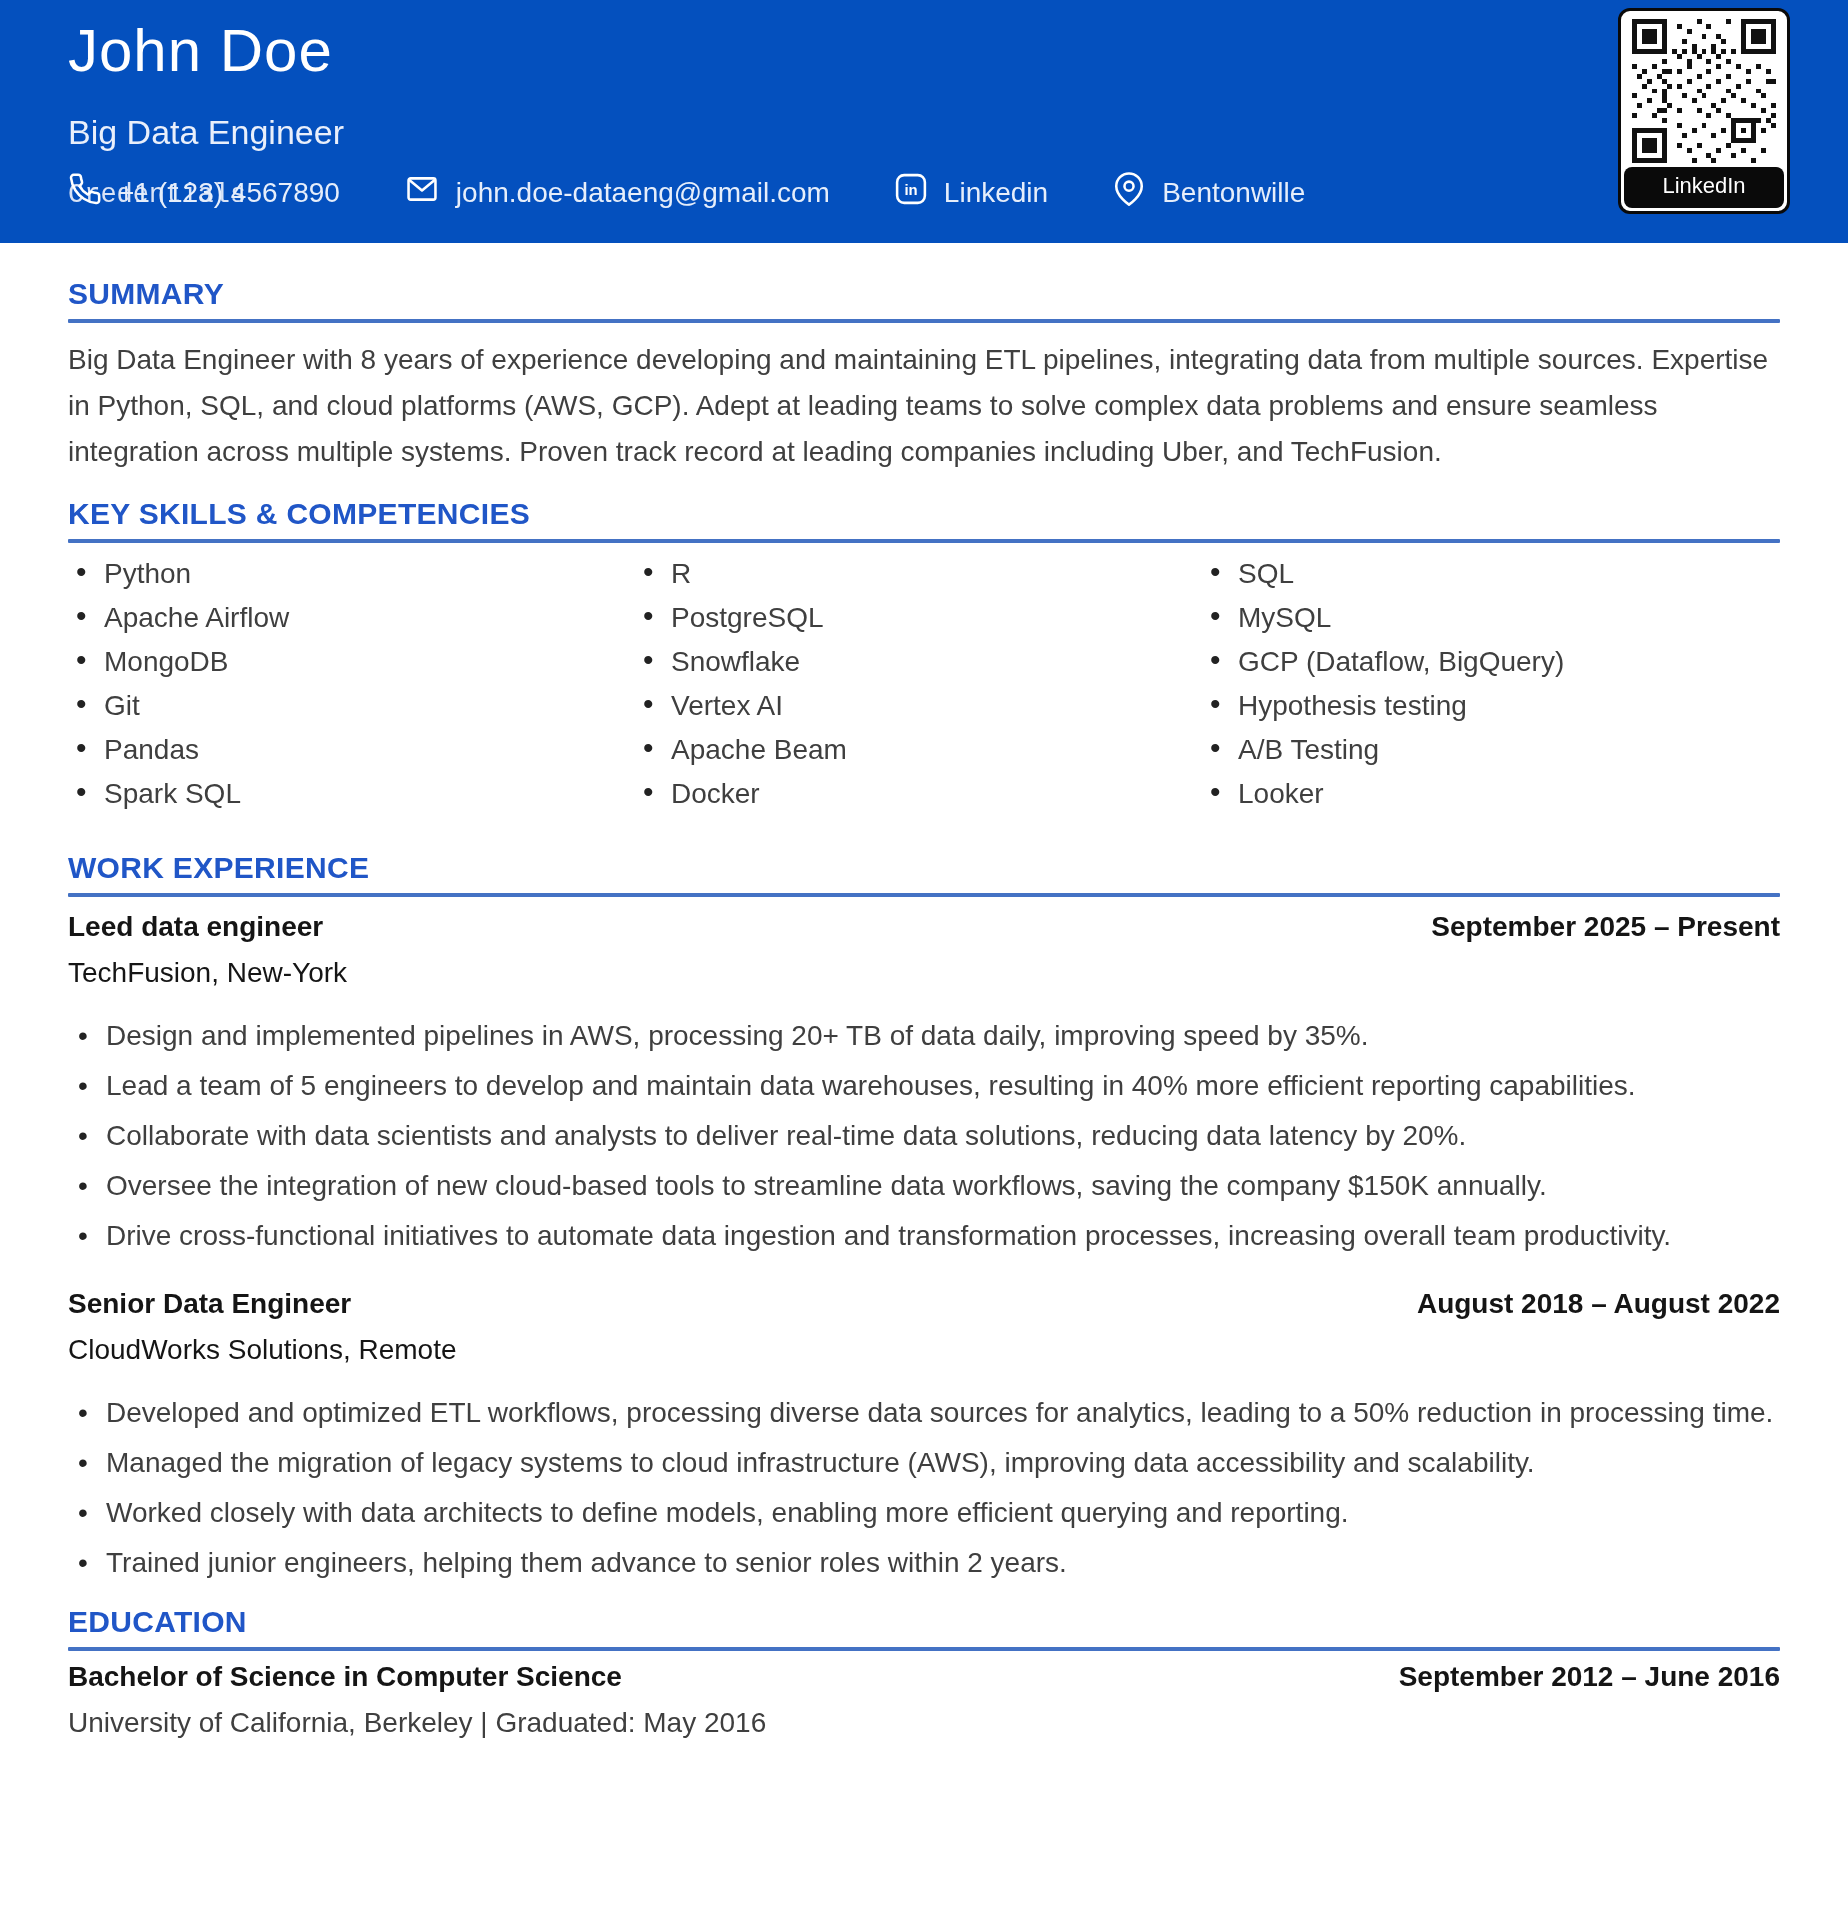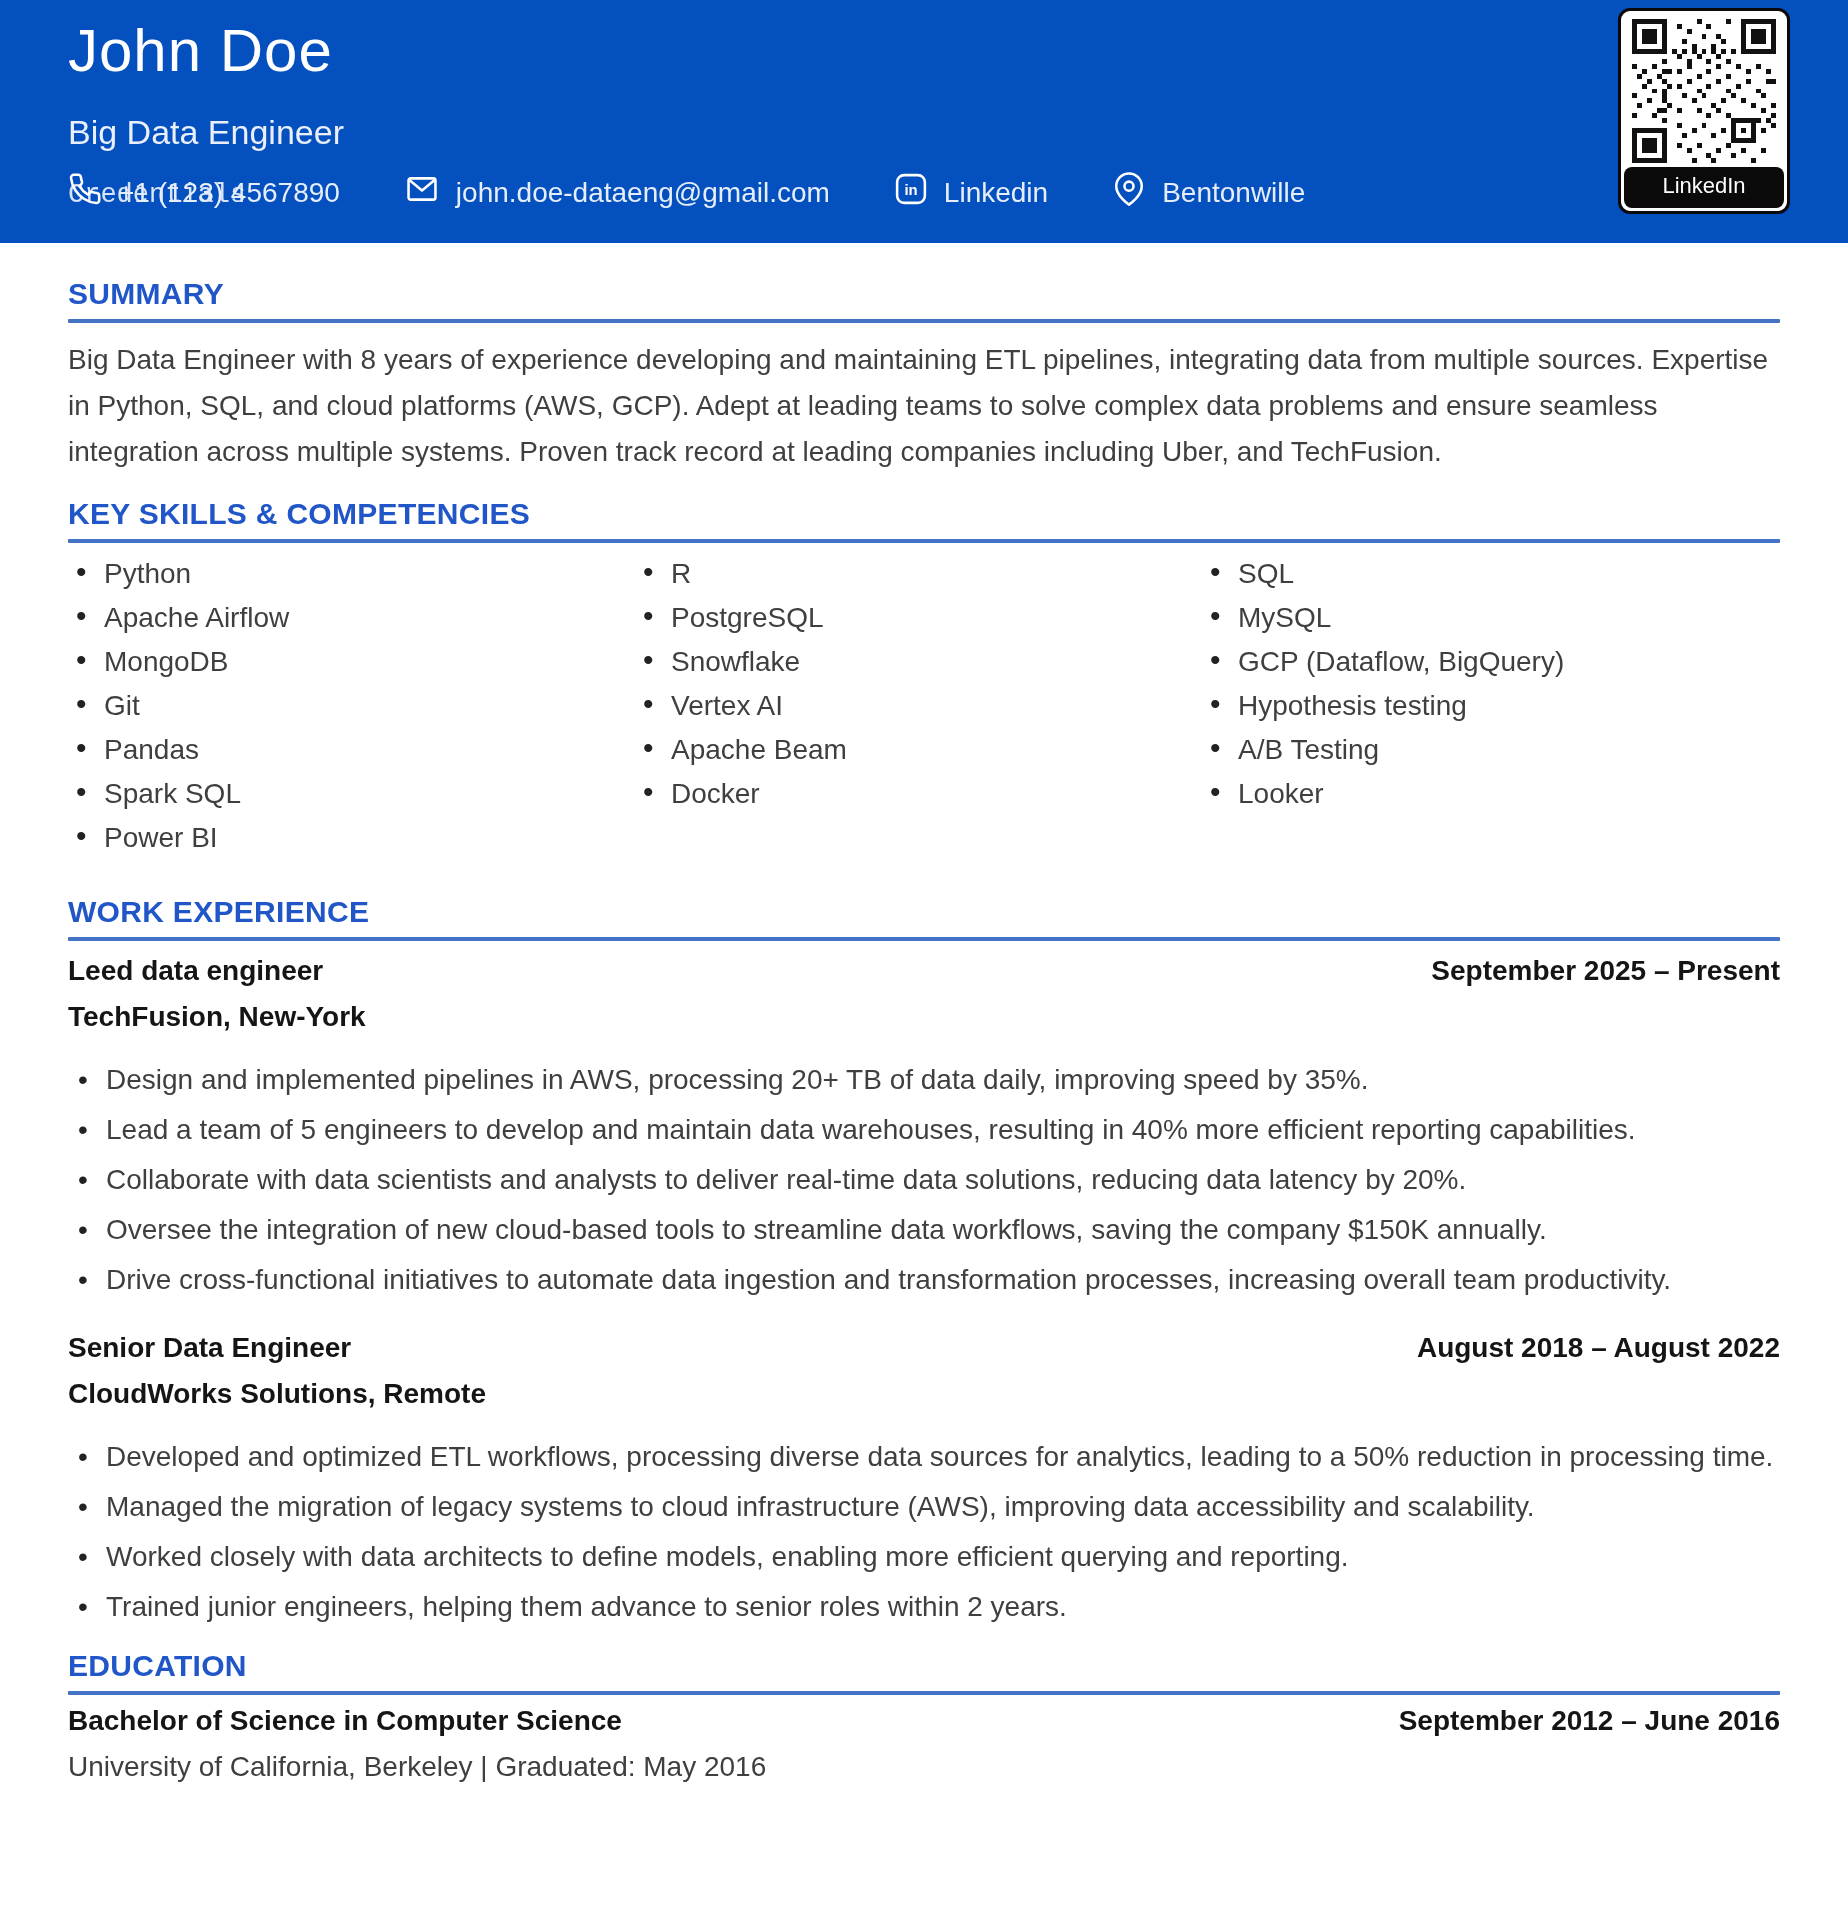--- a/index.html
+++ b/index.html
@@ -45,21 +45,21 @@
   
   .skills{display:flex;margin-top:16px;}
   .skills ul{list-style:none;margin:0;padding:0;width:567px;font-size:28px;color:#3F3F3F;}
   .skills li{position:relative;padding-left:36px;margin-bottom:15px;line-height:29px;}
   .skills li::before{content:"•";position:absolute;left:8px;top:-2px;font-size:30px;color:#222;}
   
   .job{margin-top:14px;}
   .job.second{margin-top:30px;}
   .job-head{display:flex;justify-content:space-between;align-items:baseline;
     font-size:28px;font-weight:700;color:#151515;}
-  .job-co{font-size:28px;font-weight:700;color:#151515;margin-top:14px;}
+  .job-co{font-size:28px;font-weight:400;color:#151515;margin-top:14px;}
   .bullets{list-style:none;margin:24px 0 0;padding:0;font-size:28px;color:#3F3F3F;}
   .bullets li{position:relative;padding-left:38px;margin-bottom:5px;line-height:45px;}
   .bullets li::before{content:"•";position:absolute;left:10px;top:0;font-size:28px;color:#222;}
   
   .edu-head{display:flex;justify-content:space-between;align-items:baseline;
     font-size:28px;font-weight:700;color:#151515;margin-top:10px;}
   .edu-school{font-size:28px;color:#3F3F3F;margin-top:14px;}
 </style>
 </head>
 <body>
@@ -145,21 +145,20 @@
     <h2 class="sec skills-h">KEY SKILLS &amp; COMPETENCIES</h2>
     <div class="rule"></div>
     <div class="skills">
       <ul>
         <li>Python</li>
         <li>Apache Airflow</li>
         <li>MongoDB</li>
         <li>Git</li>
         <li>Pandas</li>
         <li>Spark SQL</li>
-        <li>Power BI</li>
       </ul>
       <ul>
         <li>R</li>
         <li>PostgreSQL</li>
         <li>Snowflake</li>
         <li>Vertex AI</li>
         <li>Apache Beam</li>
         <li>Docker</li>
       </ul>
       <ul>

